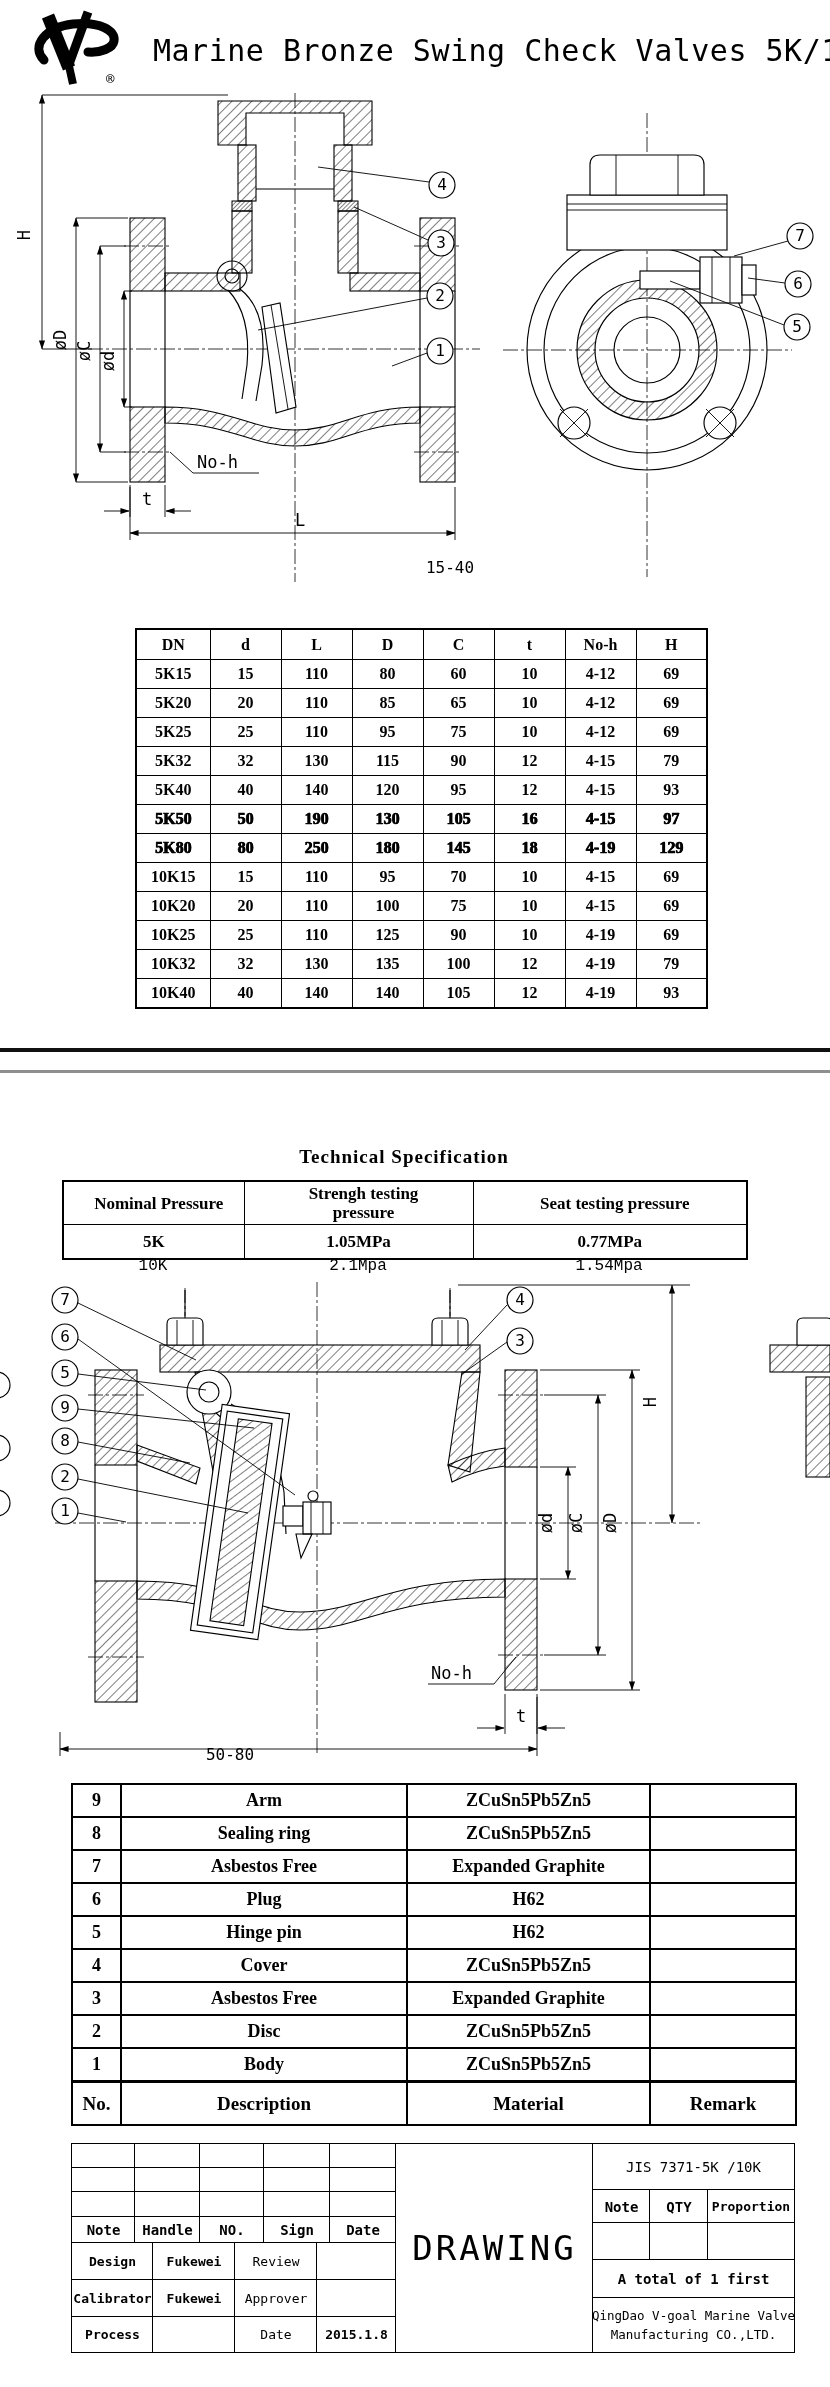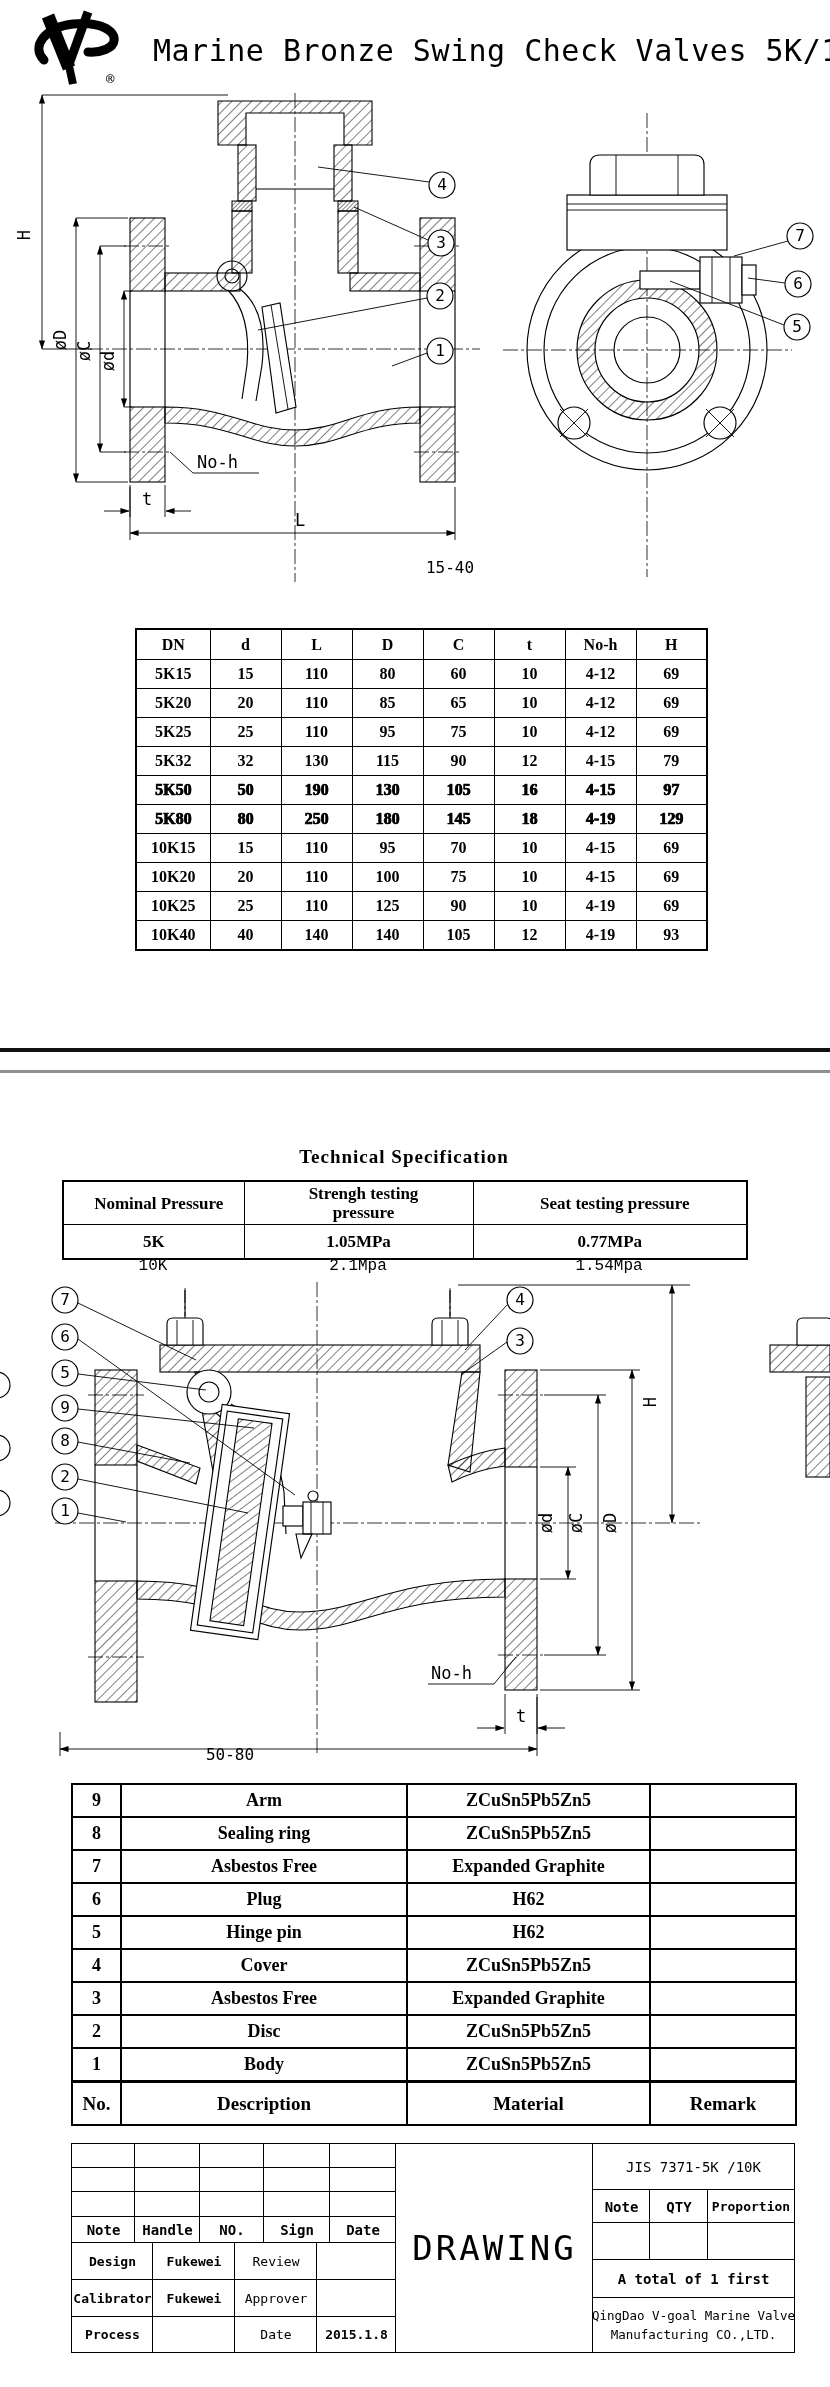--- a/index.html
+++ b/index.html
@@ -306,20 +306,30 @@
       <tr>
         <td>5K32</td>
         <td>32</td>
         <td>130</td>
         <td>115</td>
         <td>90</td>
         <td>12</td>
         <td>4-15</td>
         <td>79</td>
       </tr>
+      <tr>
+        <td>5K40</td>
+        <td>40</td>
+        <td>140</td>
+        <td>120</td>
+        <td>95</td>
+        <td>12</td>
+        <td>4-15</td>
+        <td>93</td>
+      </tr>
       <tr class="heavy">
         <td>5K50</td>
         <td>50</td>
         <td>190</td>
         <td>130</td>
         <td>105</td>
         <td>16</td>
         <td>4-15</td>
         <td>97</td>
       </tr>
@@ -355,20 +365,30 @@
       </tr>
       <tr>
         <td>10K25</td>
         <td>25</td>
         <td>110</td>
         <td>125</td>
         <td>90</td>
         <td>10</td>
         <td>4-19</td>
         <td>69</td>
+      </tr>
+      <tr>
+        <td>10K32</td>
+        <td>32</td>
+        <td>130</td>
+        <td>135</td>
+        <td>100</td>
+        <td>12</td>
+        <td>4-19</td>
+        <td>79</td>
       </tr>
       <tr>
         <td>10K40</td>
         <td>40</td>
         <td>140</td>
         <td>140</td>
         <td>105</td>
         <td>12</td>
         <td>4-19</td>
         <td>93</td>

